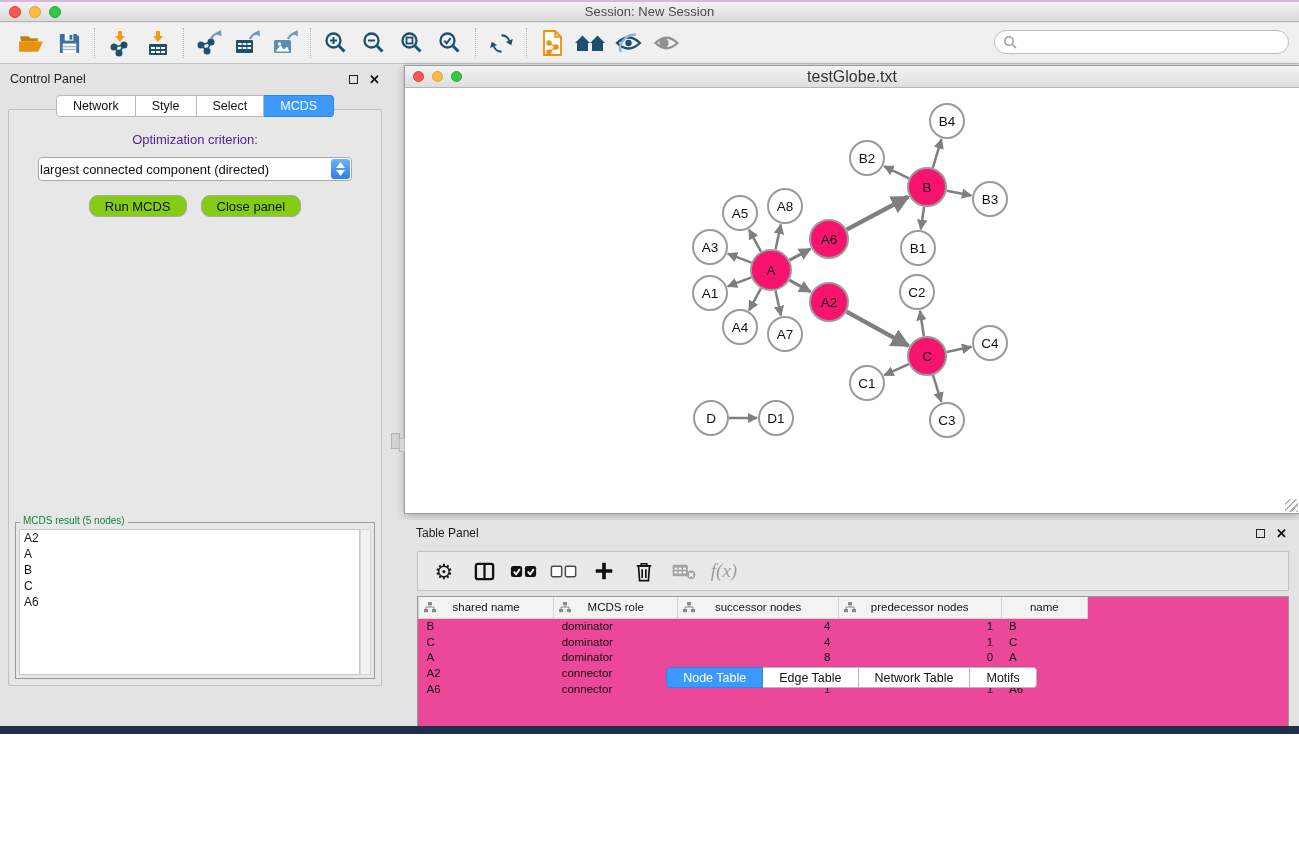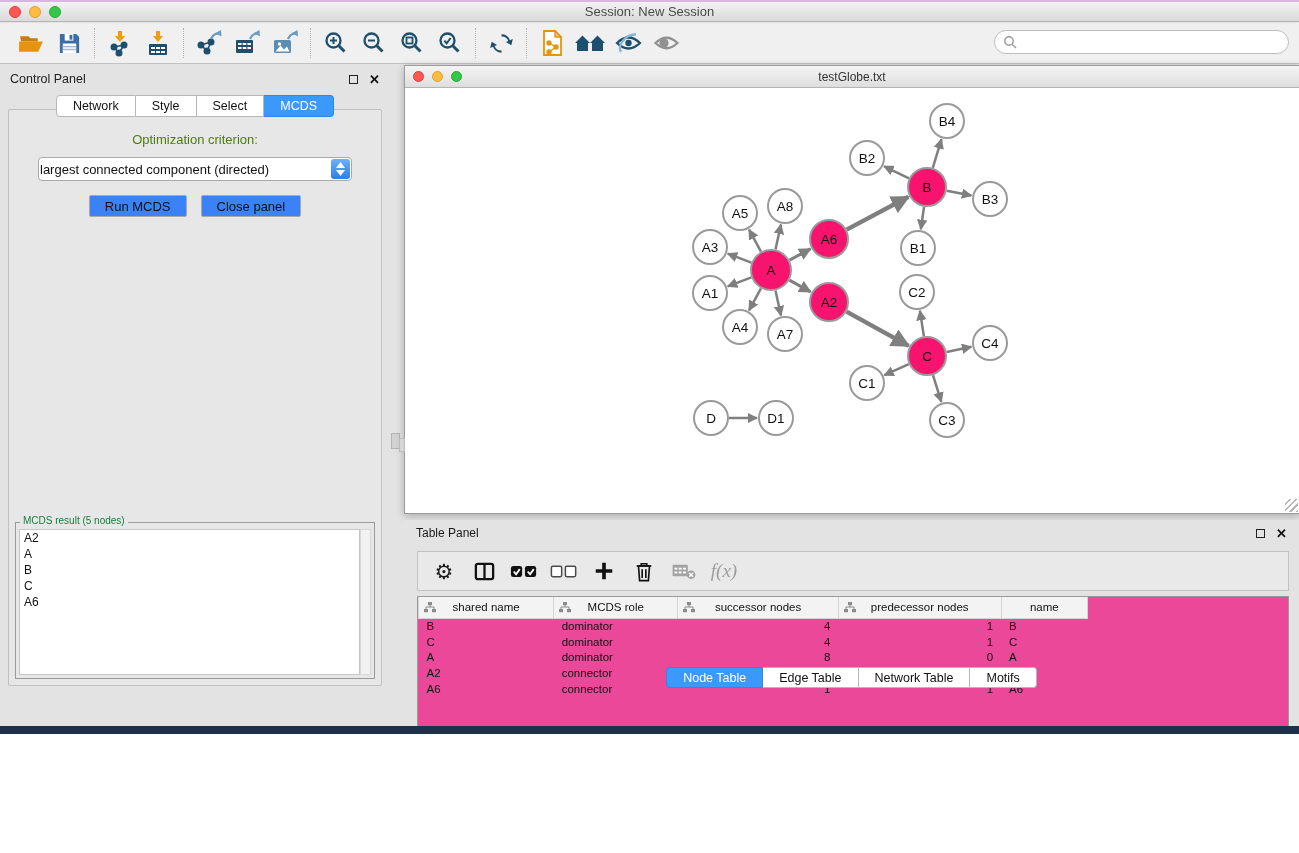--- a/index.html
+++ b/index.html
@@ -43,47 +43,47 @@
   .float-box { width:9px; height:9px; border:1.5px solid #222; display:inline-block; background:transparent; }
   .close-x { font-size:13px; font-weight:bold; color:#111; line-height:9px; }
   .cp-tabs { display:flex; justify-content:center; margin-top:2px; position:relative; z-index:2; }
   .tabseg { height:22px; padding:0 16px; display:flex; align-items:center; background:#fff;
     border:1px solid #b7b7b7; border-left:none; font-size:12.5px; color:#111; }
   .tabseg:first-child { border-left:1px solid #b7b7b7; border-radius:4px 0 0 4px; }
   .tabseg:last-child { border-radius:0 4px 4px 0; }
   .tabseg.active { background:#3b99fc; color:#fff; border-color:#2f86e8; }
   .cp-body { position:absolute; left:8px; right:8px; top:44px; bottom:8px;
     border:1px solid #c0c0c0; background:#e7e7e7; border-radius:2px; }
-  .opt-label { text-align:center; margin-top:22px; font-size:13px; color:#4d7c0f; }
+  .opt-label { text-align:center; margin-top:22px; font-size:13px; color:#4c1d95; }
   .dropdown { margin:10px auto 0; width:314px; height:24px; background:#fff; border:1px solid #a9a9a9;
     border-radius:4px; display:flex; align-items:center; position:relative; }
   .dropdown .dd-text { padding-left:1px; font-size:13px; color:#111; }
   .dd-stepper { position:absolute; right:1px; top:1px; bottom:1px; width:19px; border-radius:3px;
     background:linear-gradient(#6eb1f8,#2e7ee8); display:flex; flex-direction:column; align-items:center; justify-content:center; gap:2px; }
   .btn-row { display:flex; justify-content:center; gap:14px; margin-top:14px; }
-  .mac-btn { height:22px; padding:0 15px; background:#3b82f6; border:1px solid #a8a8a8; border-radius:2px;
+  .mac-btn { height:22px; padding:0 15px; background:#84cc16; border:1px solid #a8a8a8; border-radius:9px;
     font-size:13px; color:#111; display:flex; align-items:center; }
   .result-group { position:absolute; left:6px; right:6px; top:412px; bottom:6px;
     border:1px solid #9a9a9a; background:#e7e7e7; }
   .result-title { position:absolute; top:-8px; left:4px; background:#e7e7e7; padding:0 3px; font-size:10px; color:#15803d; }
   .result-list { position:absolute; left:3px; right:14px; top:6px; bottom:3px; background:#fff; border:1px solid #c6c6c6;
     overflow:hidden; }
   .result-scroll { position:absolute; right:3px; top:6px; bottom:3px; width:11px; background:#f2f2f2; border:1px solid #d8d8d8; }
   .result-item { font-size:12px; padding:1px 0 1px 4px; color:#111; }
 
   .v-splitter-handle { position:absolute; left:391px; top:368px; width:9px; height:16px; background:#d2d2d2; border:1px solid #b5b5b5; }
 
   
   .net-window { position:absolute; left:404px; top:0; width:896px; height:449px; background:#fff;
     border:1px solid #9a9a9a; box-shadow:0 2px 8px rgba(0,0,0,0.25); }
   .net-titlebar { height:22px; background:linear-gradient(#f4f4f4,#dedede); border-bottom:1px solid #b4b4b4;
     display:flex; align-items:center; position:relative; }
   .net-titlebar .tl-group { margin-left:8px; }
   .net-titlebar .tl { width:11px; height:11px; }
-  .net-titlebar .title { position:absolute; left:0; right:0; text-align:center; font-size:12px; color:#333; }
+  .net-titlebar .title { position:absolute; left:0; right:0; text-align:center; font-size:16px; color:#333; }
   .net-canvas { position:absolute; left:0; top:22px; right:0; bottom:0; background:#fff; overflow:hidden; }
   .net-canvas svg { position:absolute; left:0; top:0; }
   .resize-grip { position:absolute; right:1px; bottom:1px; width:13px; height:13px;
     background:repeating-linear-gradient(135deg, transparent 0 3px, #b5b5b5 3px 4.5px); }
   .net-left-handle { position:absolute; left:-6px; top:372px; width:6px; height:14px; background:#d7d7d7; border:1px solid #bbb; }
 
   
   .table-panel { position:absolute; left:404px; top:455px; right:0; bottom:0; background:#e3e3e3; }
   .tp-head { height:26px; display:flex; align-items:center; padding:0 12px; }
   .tp-toolbar { margin:5px 10px 0 13px; height:40px; background:#e9e9e9; border:1px solid #c3c3c3;

